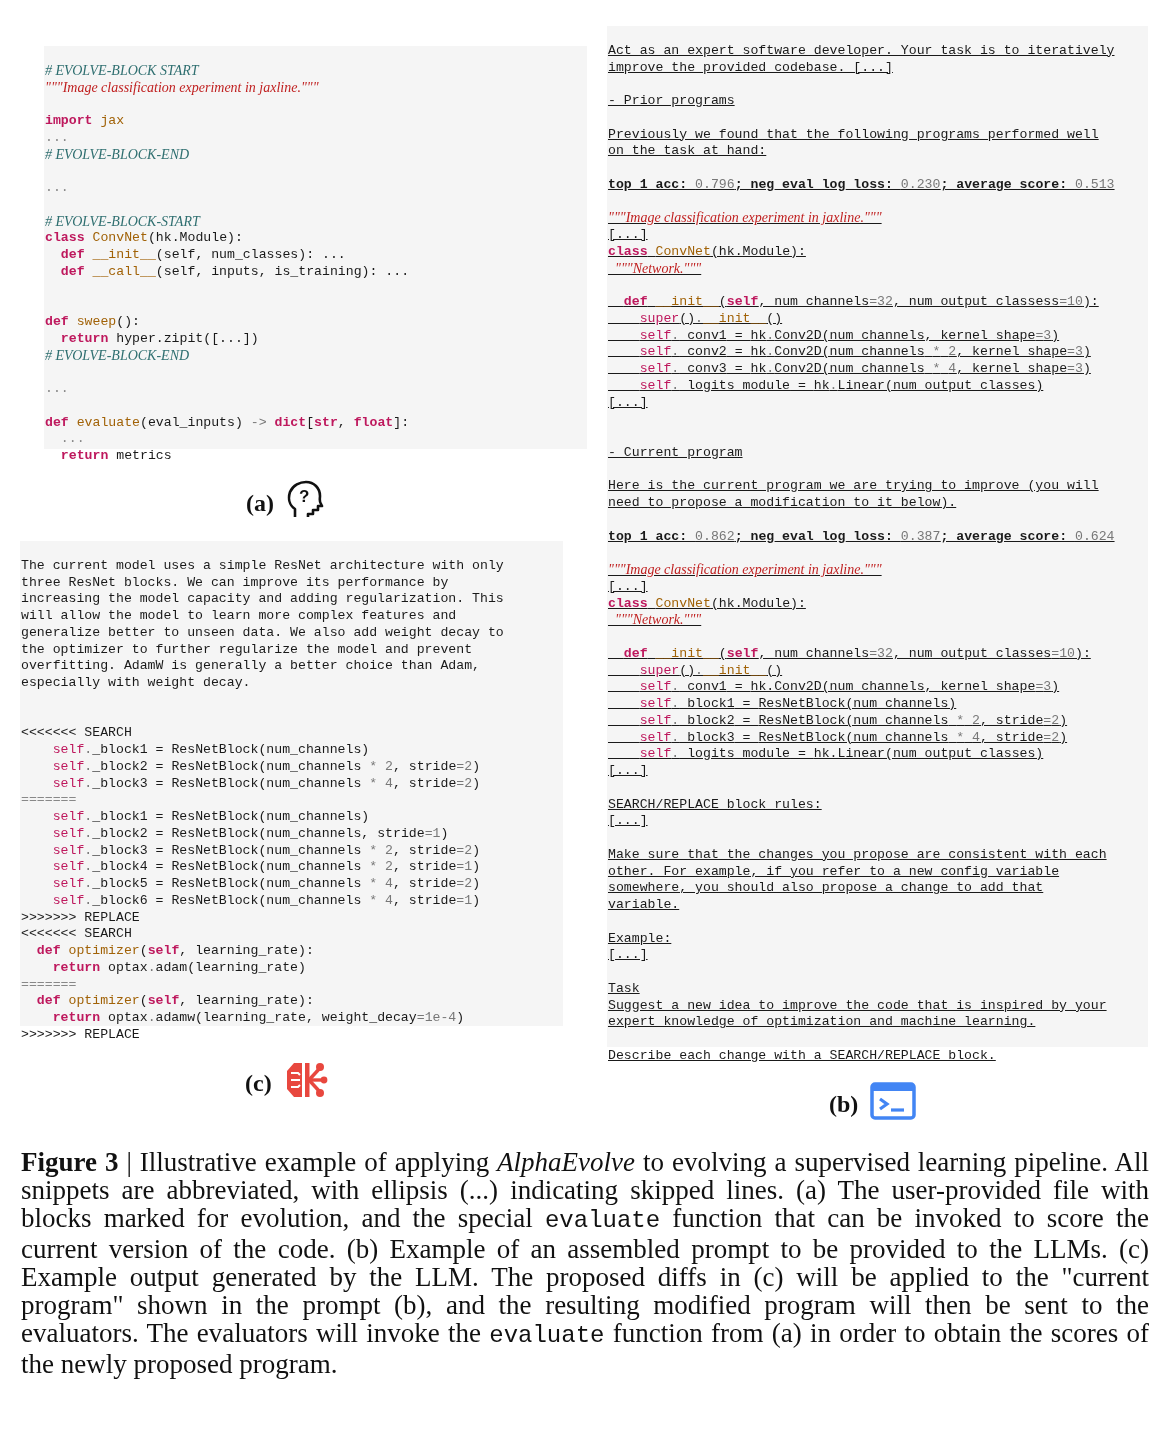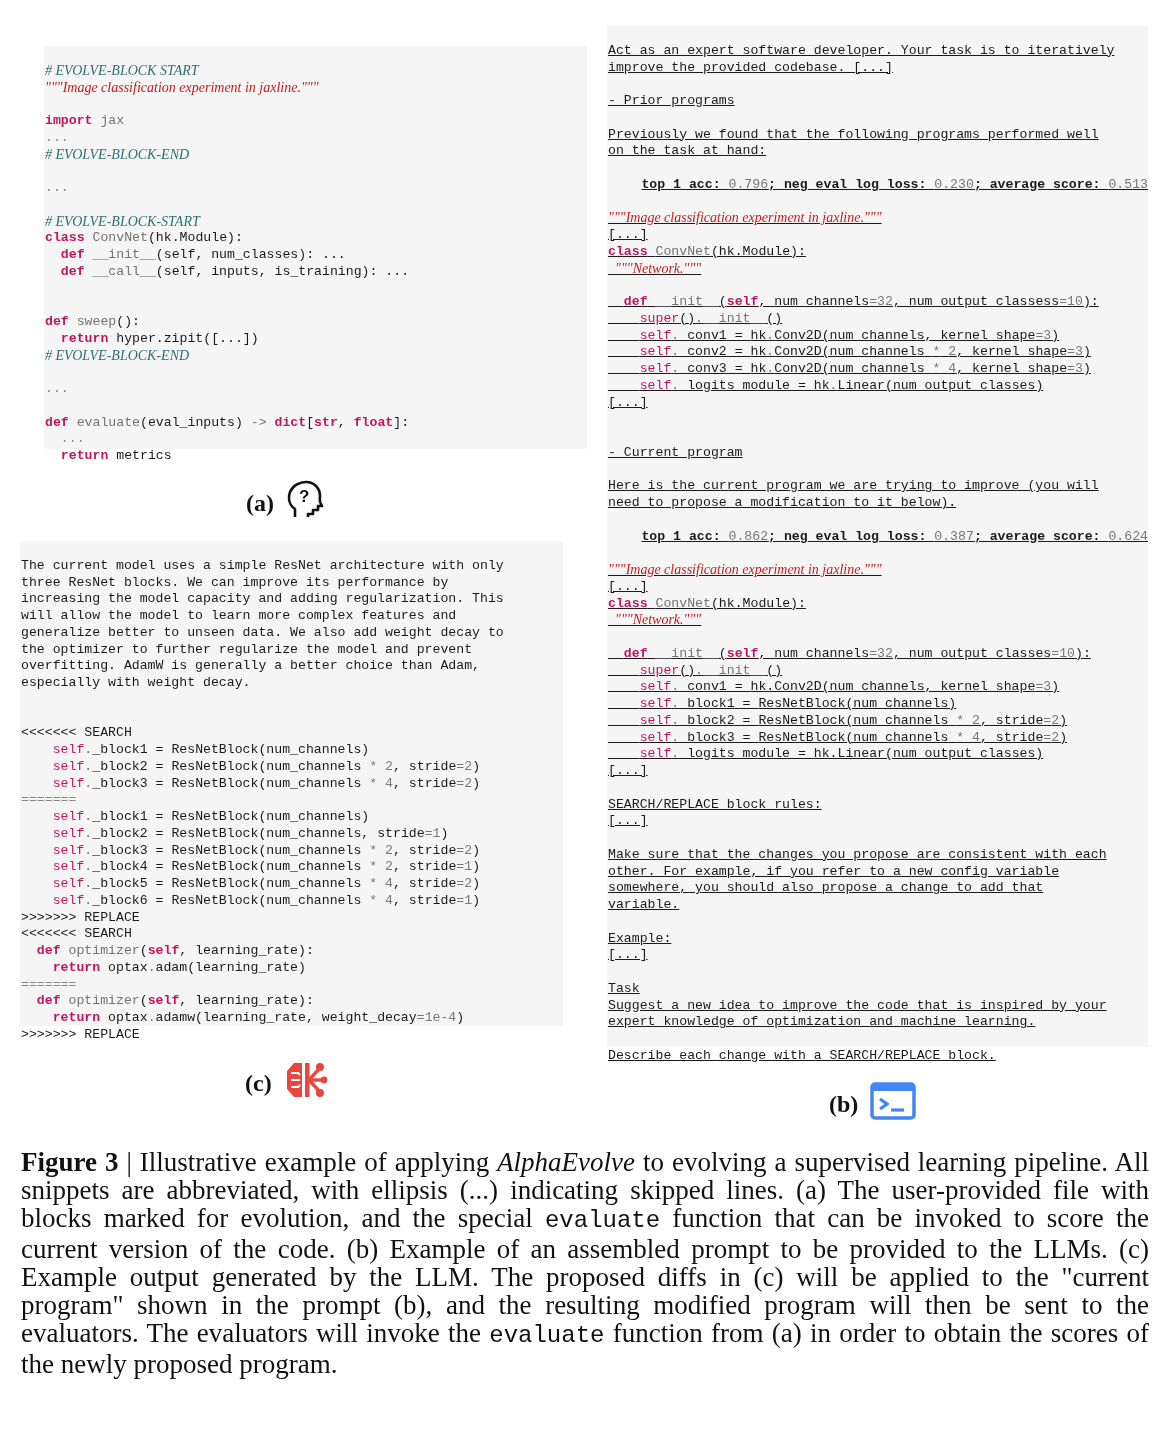--- a/index.html
+++ b/index.html
@@ -13,27 +13,27 @@
     color: #1a1a1a;
     white-space: pre;
     margin: 0;
     box-sizing: border-box;
   }
   #panel-a { left: 20px; top: 46px; width: 543px; height: 403px; padding: 0 0 0 1px; margin-left: 24px; }
   #panel-c { left: 20px; top: 541px; width: 543px; height: 485px; padding: 0 0 0 1px; }
   #panel-b { left: 607px; top: 26px; width: 541px; height: 1021px; padding: 0 0 0 1px; text-decoration: underline; }
   .line { display: block; height: 16.75px; }
   .kw { color: #be185d; font-weight: bold; }
-  .fn { color: #737373; }
+  .fn { color: #a16207; }
   .cm { color: #2f6f70; font-style: italic; font-family: "Liberation Serif", "DejaVu Serif", serif; font-size: 14px; }
   .st { color: #c02020; font-style: italic; font-family: "Liberation Serif", "DejaVu Serif", serif; font-size: 14px; }
   .num { color: #777777; }
   .op { color: #777777; }
   .dim { color: #888888; }
-  .bold { font-weight: bold; text-align: right; }
+  .bold { font-weight: bold; }
   .label {
     position: absolute;
     font-family: "Liberation Serif", "DejaVu Serif", serif;
     font-weight: bold;
     font-size: 24px;
     color: #111;
     display: flex; align-items: center; gap: 12px;
   }
   #label-a { left: 246px; top: 480px; }
   #label-c { left: 245px; top: 1060px; }

